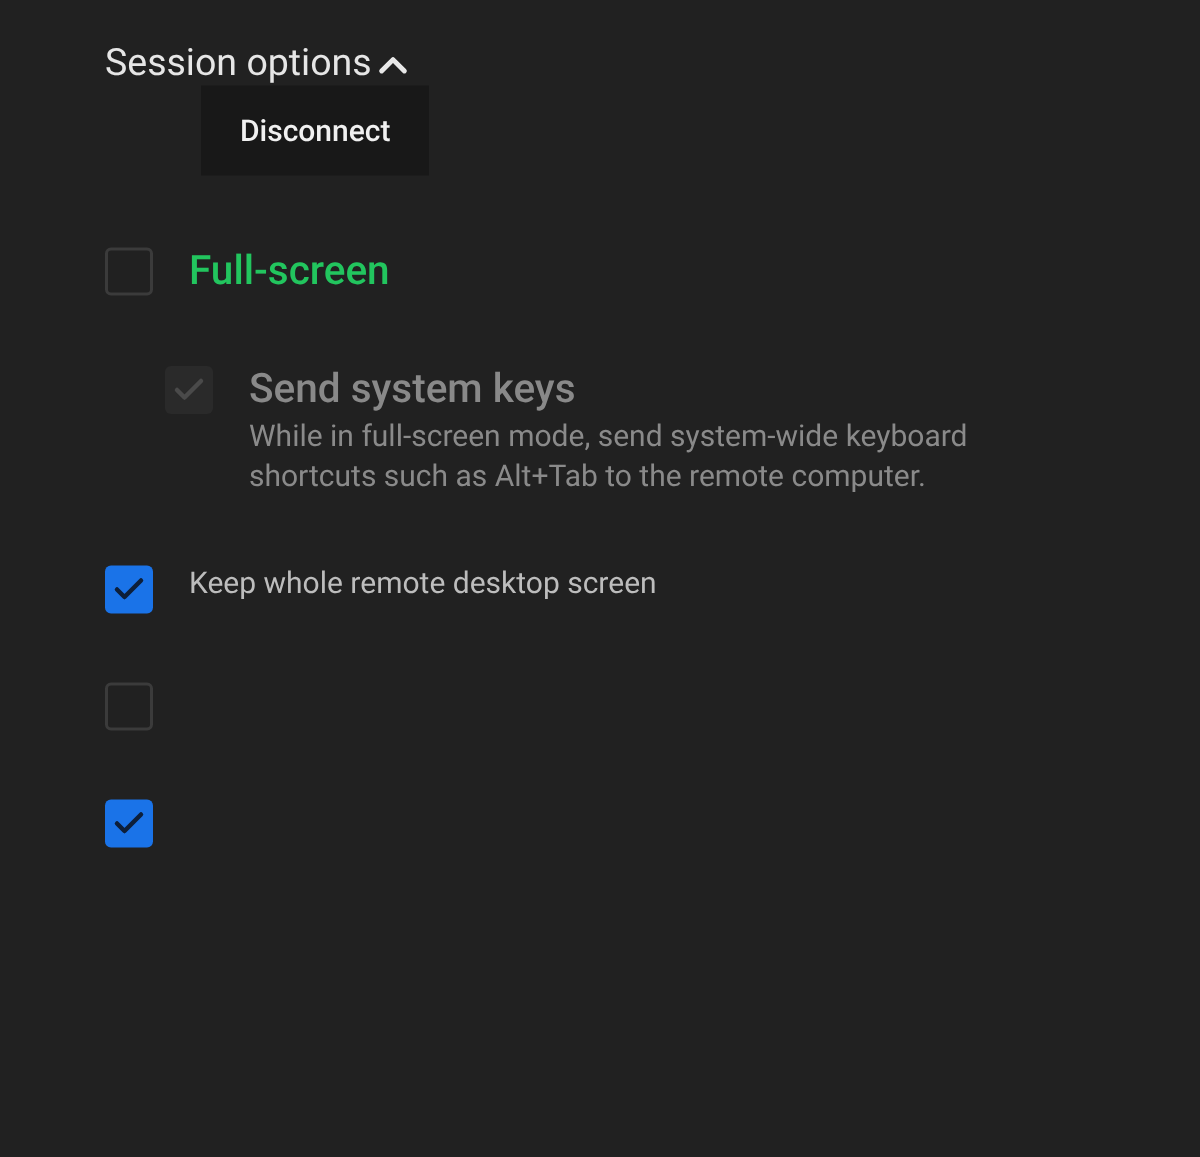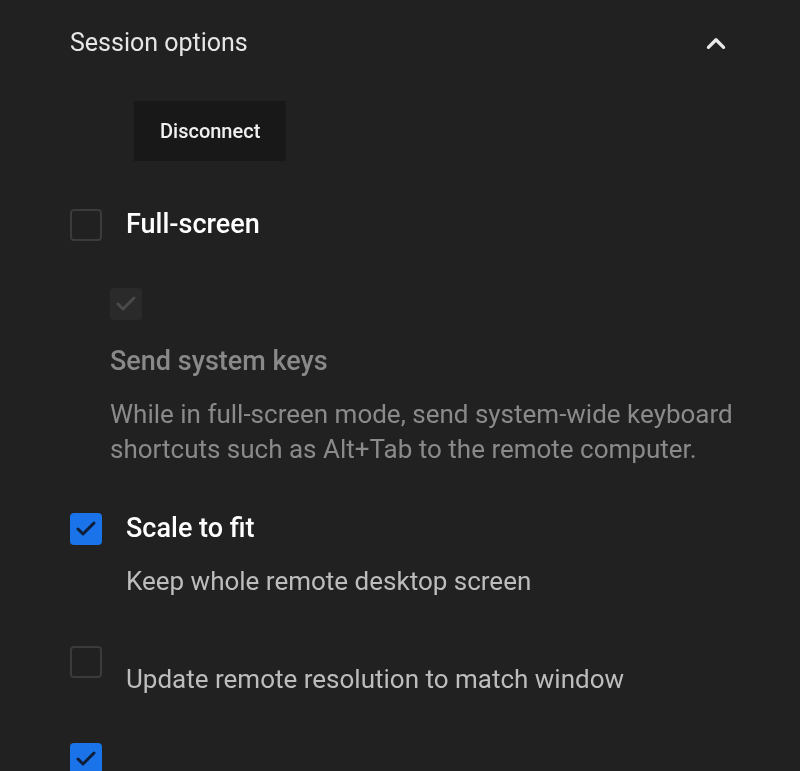--- a/index.html
+++ b/index.html
@@ -14,22 +14,21 @@
       font-family: Roboto, "Segoe UI", Arial, sans-serif;
       color: #e8e8e8;
       overflow: hidden;
     }
     .panel {
       padding: 28px 46px 0 46px;
     }
     .header-row {
       display: flex;
       align-items: center;
-      justify-content: space-between;
-      margin-bottom: 44px;
+      justify-content: flex-start;
       padding-left: 24px;
       padding-right: 24px;
     }
     .header-title {
       font-size: 25px;
       font-weight: 400;
       color: #e6e6e6;
     }
     .chevron {
       width: 28px;
@@ -56,21 +55,20 @@
     }
     .option-row {
       display: flex;
       align-items: flex-start;
       gap: 24px;
       padding: 0 0 0 24px;
       margin-bottom: 44px;
     }
     .option-row.indented {
       padding-left: 64px;
-      flex-direction: column;
     }
     .checkbox {
       width: 32px;
       height: 32px;
       border-radius: 4px;
       flex-shrink: 0;
       margin-top: 2px;
       display: flex;
       align-items: center;
       justify-content: center;
@@ -90,32 +88,32 @@
       width: 24px;
       height: 24px;
     }
     .option-text {
       flex: 1;
       padding-right: 20px;
     }
     .option-label {
       font-size: 27px;
       font-weight: 500;
-      color: #ffffff;
+      color: #22c55e;
       line-height: 1.3;
     }
     .option-label.disabled {
       color: #898989;
     }
     .option-desc {
-      font-size: 26px;
+      font-size: 20px;
       font-weight: 400;
       color: #bdbdbd;
       line-height: 1.35;
-      margin-top: 18px;
+      margin-top: 0;
     }
     .option-desc.disabled {
       color: #8a8a8a;
     }
   </style>
 </head>
 <body>
 
 <div class="panel">
 
@@ -152,30 +150,28 @@
   </div>
 
   
   <div class="option-row">
     <div class="checkbox checked-blue">
       <svg viewBox="0 0 24 24" fill="none" stroke="#0d1f3a" stroke-width="3" stroke-linecap="round" stroke-linejoin="round">
         <polyline points="4 12 9 17 20 6"></polyline>
       </svg>
     </div>
     <div class="option-text">
-      <div class="option-label">Scale to fit</div>
       <div class="option-desc">Keep whole remote desktop screen</div>
     </div>
   </div>
 
   
   <div class="option-row">
     <div class="checkbox unchecked"></div>
     <div class="option-text">
-      <div class="option-desc">Update remote resolution to match window</div>
     </div>
   </div>
 
   
   <div class="option-row">
     <div class="checkbox checked-blue">
       <svg viewBox="0 0 24 24" fill="none" stroke="#0d1f3a" stroke-width="3" stroke-linecap="round" stroke-linejoin="round">
         <polyline points="4 12 9 17 20 6"></polyline>
       </svg>
     </div>

